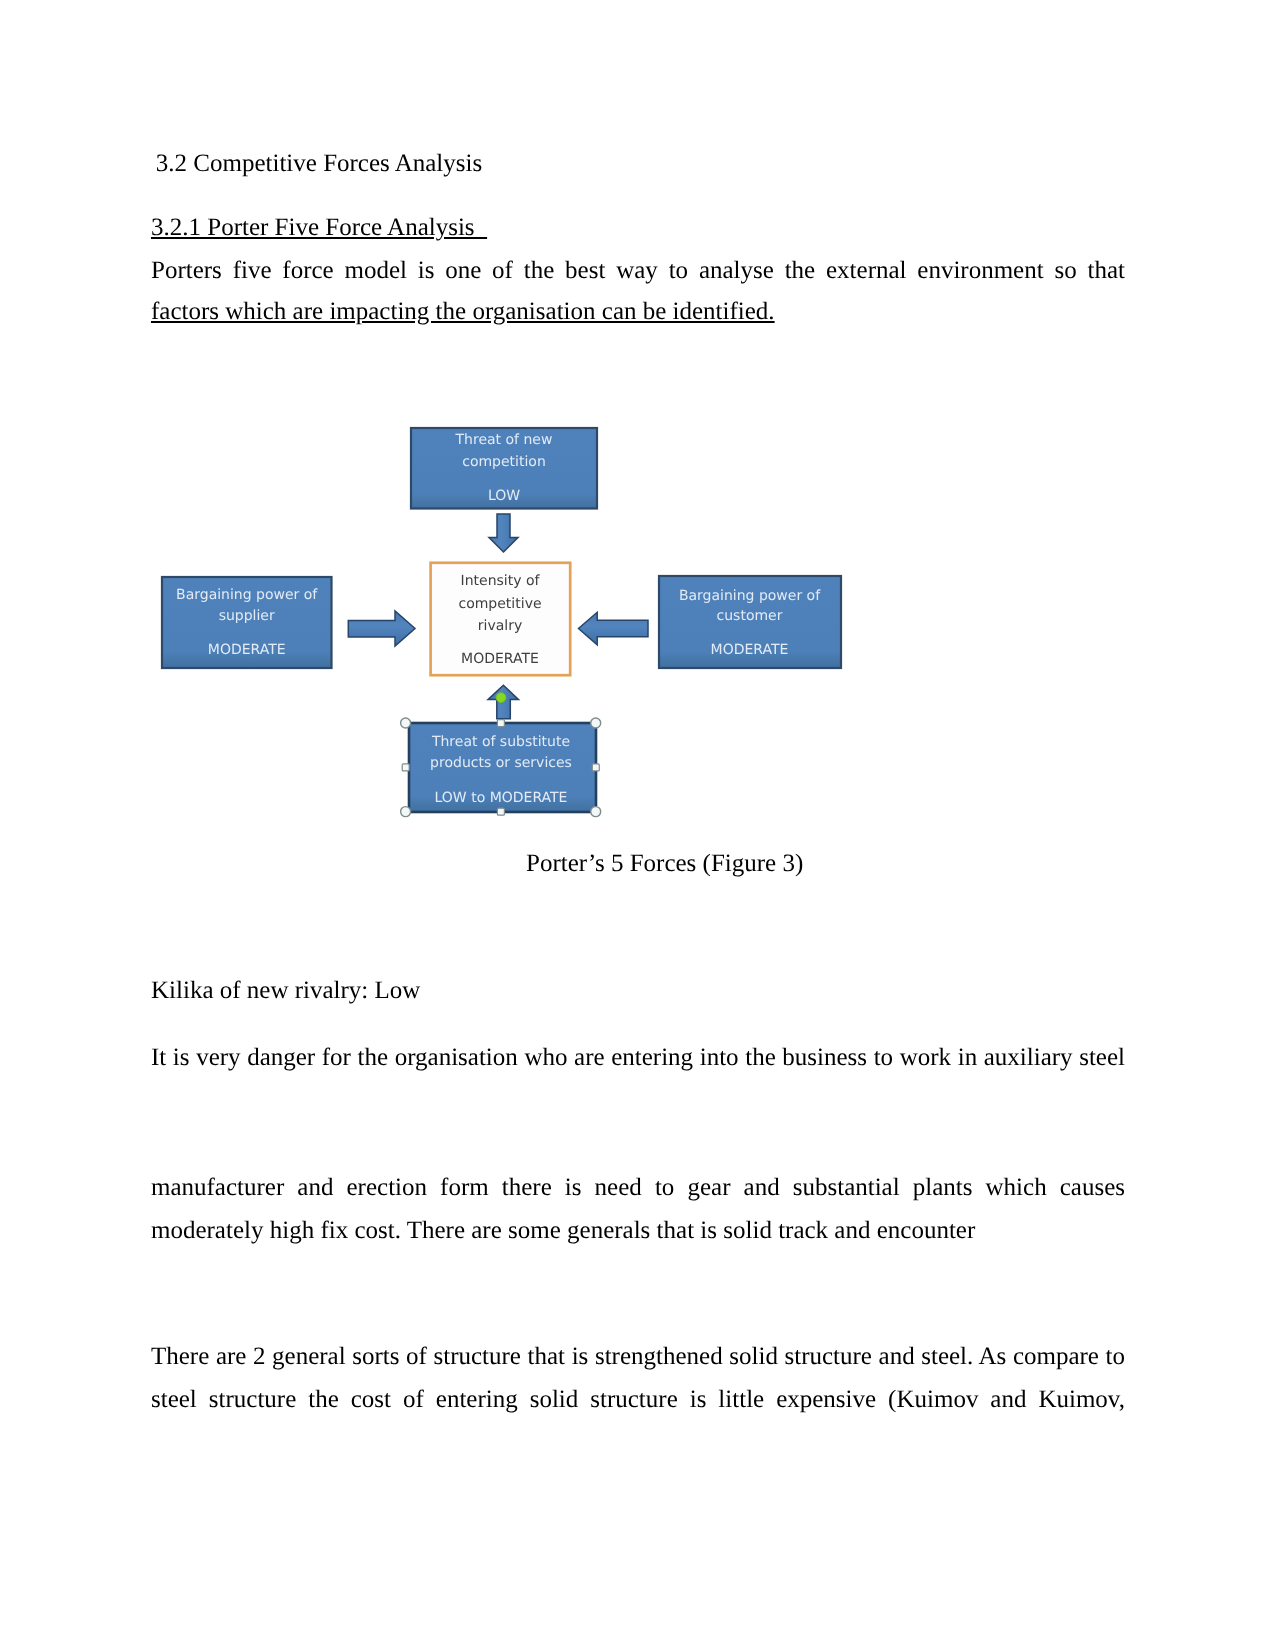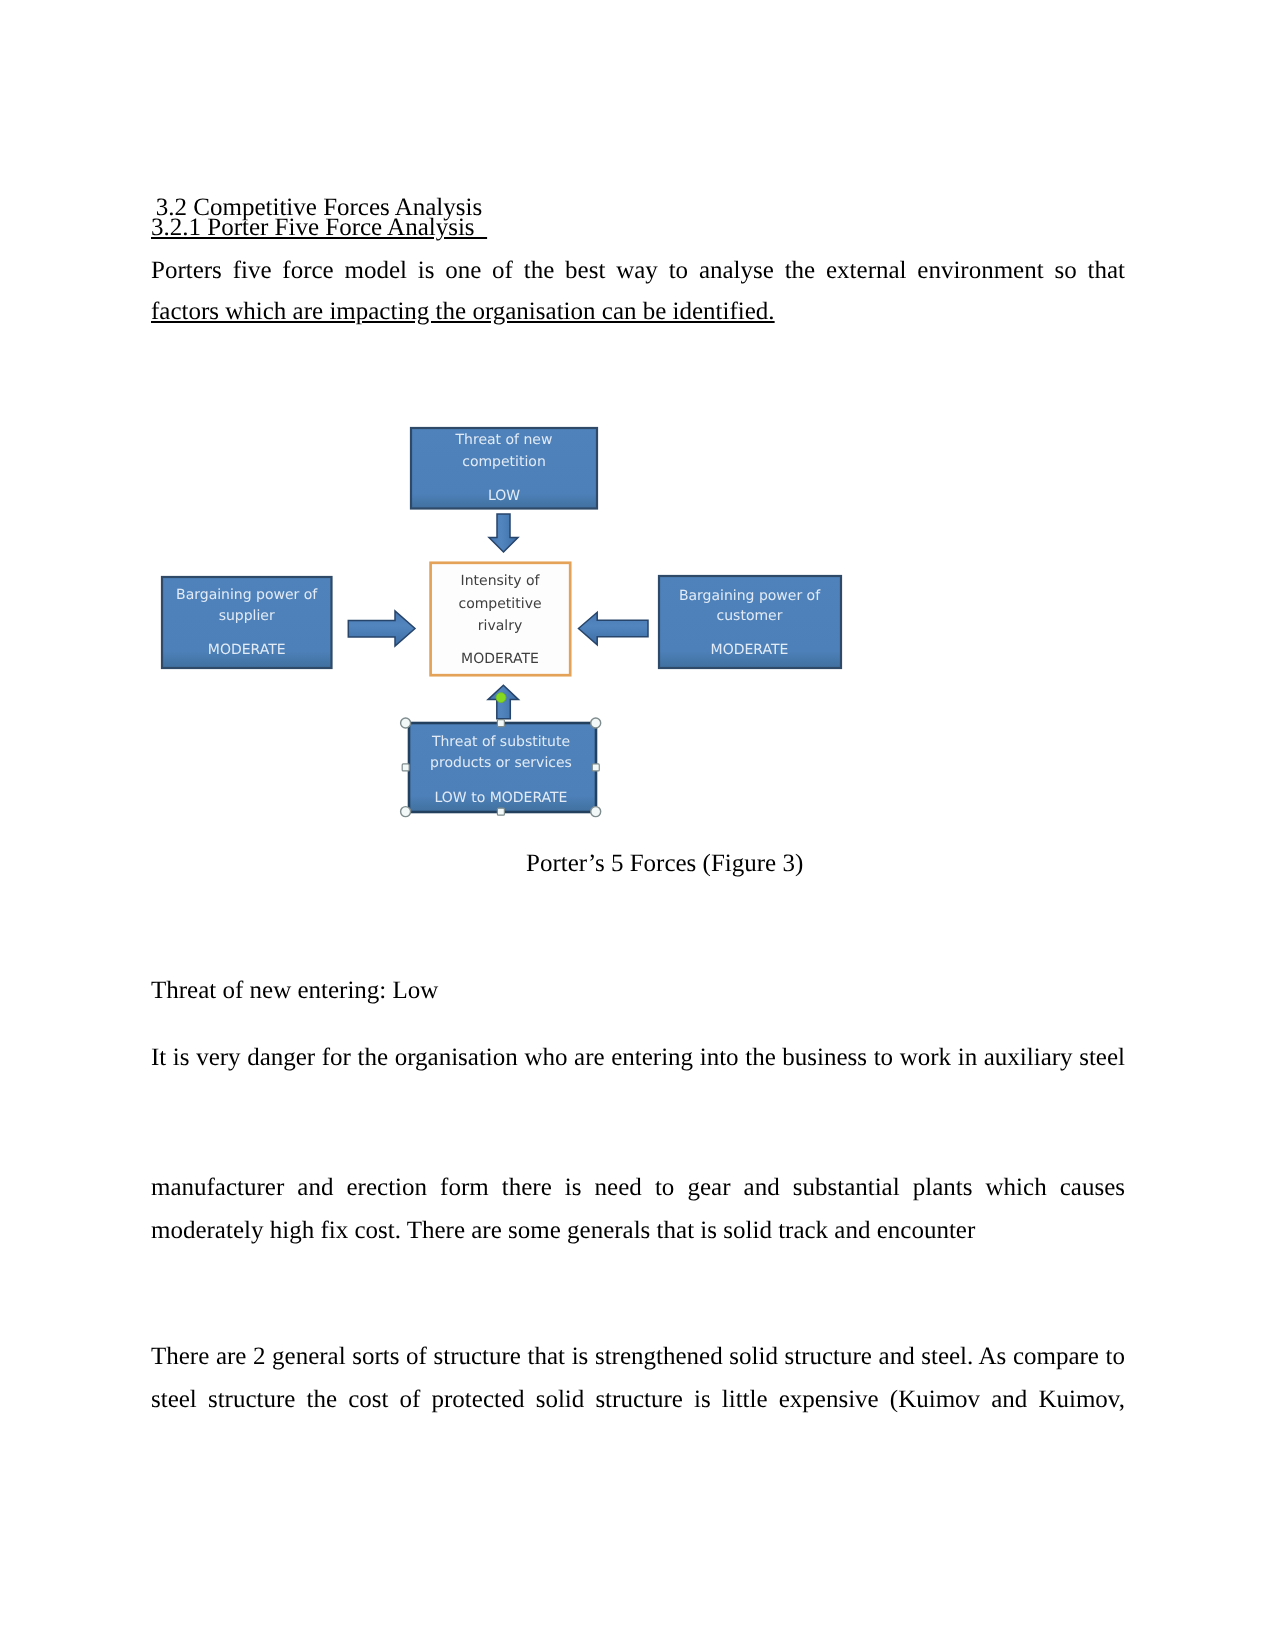--- a/index.html
+++ b/index.html
@@ -18,21 +18,21 @@
   
   #diagram{position:absolute;left:0;top:0;width:1275px;height:1650px;filter:blur(0.72px);}
   .dlabel{font-family:"DejaVu Sans",sans-serif;font-size:14px;fill:#E2EBF6;text-anchor:middle;}
   .dlabel.dark{fill:#3F3F3F;}
 </style>
 </head>
 <body>
 
 <div class="page">
 
-  <div class="tline" style="top:141.8px;left:155.8px;margin-top:44px;">3.2 Competitive Forces Analysis</div>
+  <div class="tline" style="top:141.8px;left:155.8px;">3.2 Competitive Forces Analysis</div>
 
   <div class="tline b u pre" style="top:205.8px;">3.2.1 Porter Five Force Analysis  </div>
 
   <div class="tline just" style="top:249.4px;">Porters five force model is one of the best way to analyse the external environment so that</div>
   <div class="tline" style="top:290px;text-decoration:underline;">factors which are impacting the organisation can be identified.</div>
 
   <svg id="diagram" viewBox="0 0 1275 1650" width="1275" height="1650" xmlns="http://www.w3.org/2000/svg">
     <defs>
       <linearGradient id="boxgrad" x1="0" y1="0" x2="0" y2="1">
         <stop offset="0" stop-color="#4F82BA"></stop>
@@ -111,23 +111,23 @@
       <circle cx="595.7" cy="811.6" r="5" fill="#F2F7F7" stroke="#7F8C8D" stroke-width="1.4"></circle>
       <rect x="497.4" y="719.6" width="7" height="7" rx="1" fill="#F2F7F7" stroke="#7F8C8D" stroke-width="1.2"></rect>
       <rect x="497.4" y="808.2" width="7" height="7" rx="1" fill="#F2F7F7" stroke="#7F8C8D" stroke-width="1.2"></rect>
       <rect x="402.2" y="763.9" width="7" height="7" rx="1" fill="#F2F7F7" stroke="#7F8C8D" stroke-width="1.2"></rect>
       <rect x="592.3" y="763.9" width="7" height="7" rx="1" fill="#F2F7F7" stroke="#7F8C8D" stroke-width="1.2"></rect>
     </g>
   </svg>
 
   <div class="tline ctr" style="top:842.4px;left:526px;width:auto;text-align:right;">Porter’s 5 Forces (Figure 3)</div>
 
-  <div class="tline b" style="top:969.2px;">Threat of new entering: Low</div>
+  <div class="tline b" style="top:969.2px;">Kilika of new rivalry: Low</div>
 
   <div class="tline just" style="top:1035.8px;">It is very danger for the organisation who are entering into the business to work in auxiliary steel</div>
   <div class="tline just" style="top:1165.6px;">manufacturer and erection form there is need to gear and substantial plants which causes</div>
   <div class="tline" style="top:1208.6px;">moderately high fix cost. There are some generals that is solid track and encounter</div>
 
 
   <div class="tline just" style="top:1335.3px;">There are 2 general sorts of structure that is strengthened solid structure and steel. As compare to</div>
-  <div class="tline just" style="top:1378.3px;">steel structure the cost of protected solid structure is little expensive (Kuimov and Kuimov,</div>
+  <div class="tline just" style="top:1378.3px;">steel structure the cost of entering solid structure is little expensive (Kuimov and Kuimov,</div>
 
 </div>
 
 </body></html>

